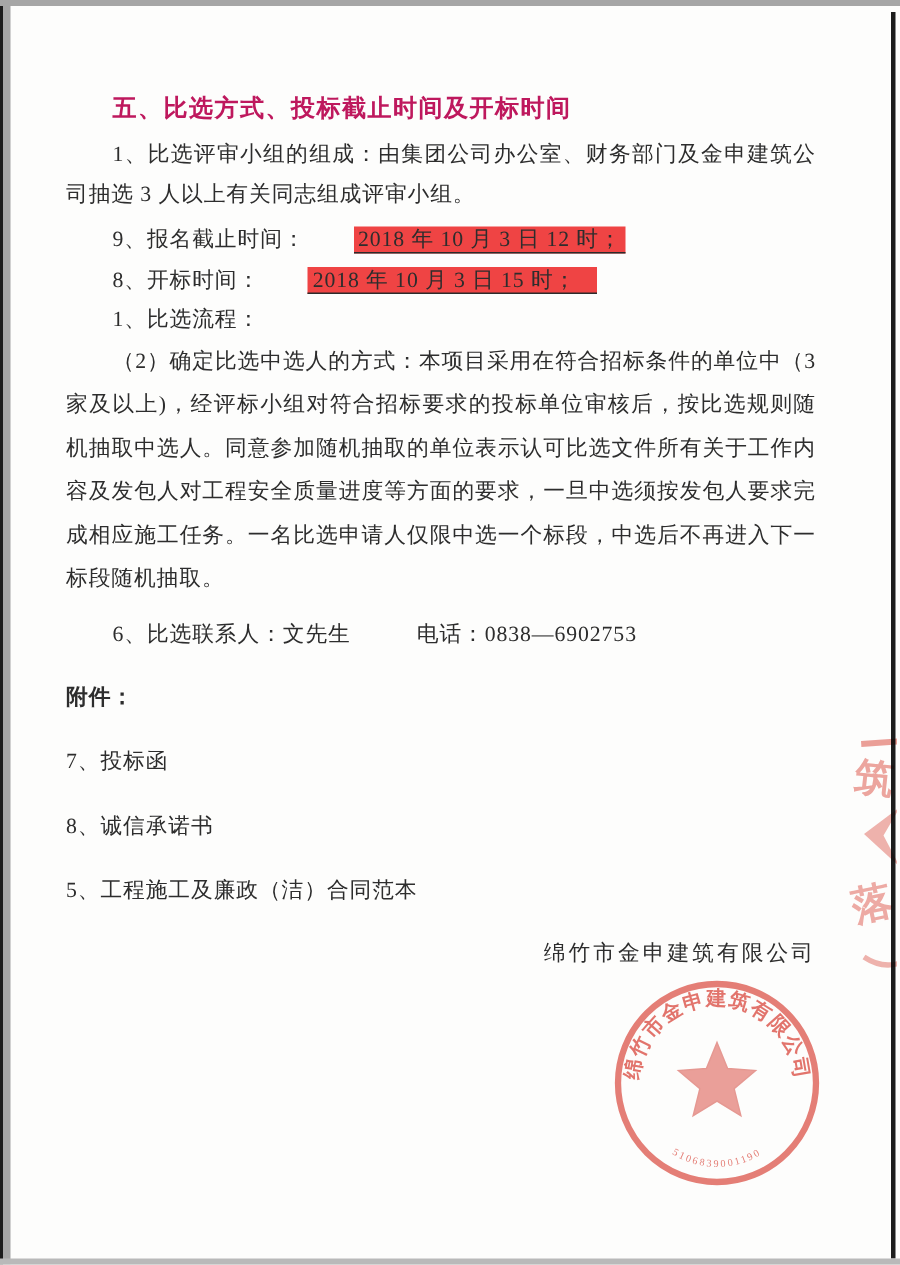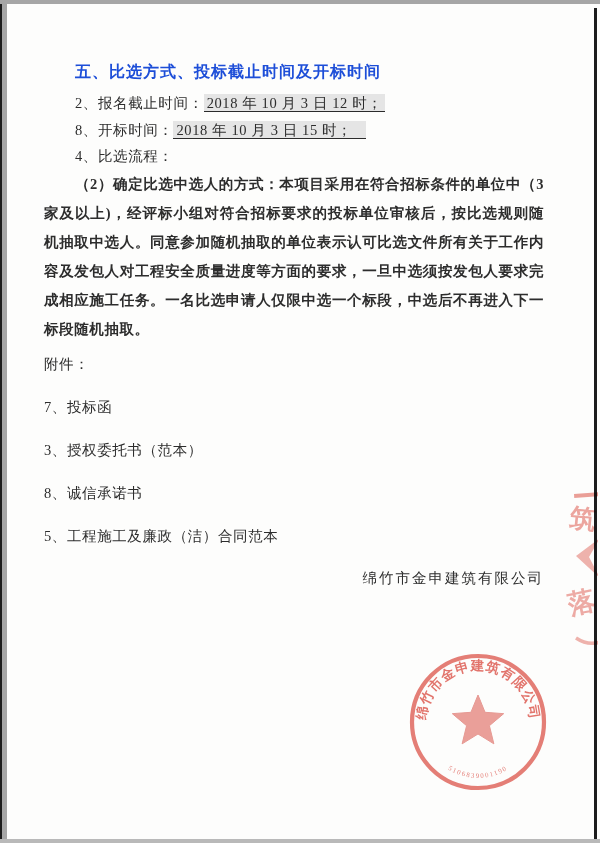--- a/index.html
+++ b/index.html
@@ -17,36 +17,37 @@
   .edge-left-black{position:absolute;left:0;top:4px;width:2px;height:839px;background:#1c1c1c;}
   .edge-left-gray{position:absolute;left:2px;top:4px;width:5px;height:839px;background:#a6a6a6;}
   .edge-right-black{position:absolute;left:594px;top:8px;width:3px;height:831px;background:#1c1c1c;}
   .edge-bottom{position:absolute;left:0;top:839px;width:600px;height:4px;background:#b9b9b9;}
 
   .content{
     position:absolute;left:44px;top:62px;width:500px;
     color:#2d2d2d;font-size:14.5px;letter-spacing:0.6px;
   }
   .title{
-    font-weight:bold;color:#1d4ed8;font-size:16px;letter-spacing:1px;
+    font-weight:bold;color:#be185d;font-size:16px;letter-spacing:1px;
     padding-left:31px;margin:0 0 7px 0;
   }
   .p{margin:0;text-align:justify;line-height:26.5px;text-indent:31px;}
   .p.first-block{margin-top:2px;}
   .line{margin:0;line-height:26.5px;padding-left:31px;}
   .items-2345{margin-top:4px;}
-  .p.flow2{line-height:29px;font-weight:bold;}
+  .p.flow2{line-height:29px;}
   .hl{
-    background:#e5e5e5;border-bottom:1.5px solid #2b2b2b;
+    background:#ef4444;border-bottom:1.5px solid #2b2b2b;
     padding:1px 3px 0 3px;
+    margin-left:32px;
   }
   .hl.trail{padding-right:14px;}
   .contact-line{margin-top:9px;padding-left:31px;line-height:26.5px;}
   .contact-gap{display:inline-block;width:44px;}
-  .att-heading{margin-top:6px;line-height:28.5px;}
+  .att-heading{margin-top:6px;line-height:28.5px;font-weight:bold;}
   .att-item{line-height:28.5px;}
   .sign-company{margin-top:4px;text-align:right;line-height:26.5px;letter-spacing:2px;}
 
   
   .seal{
     position:absolute;left:403px;top:647px;width:150px;height:150px;
     mix-blend-mode:multiply;opacity:0.88;pointer-events:none;
   }
   
   .edge-seal{
@@ -62,34 +63,35 @@
   <div class="edge-top"></div>
   <div class="edge-left-black"></div>
   <div class="edge-left-gray"></div>
   <div class="edge-right-black"></div>
   <div class="edge-bottom"></div>
 
   <div class="content">
 
     <p class="title">五、比选方式、投标截止时间及开标时间</p>
 
+    <p class="p first-block">1、比选评审小组的组成：由集团公司办公室、财务部门及金申建筑公司抽选 3 人以上有关同志组成评审小组。</p>
 
     <div class="items-2345">
-      <p class="line"><span>2、报名截止时间：</span><span class="hl">2018 年 10 月 3 日 12 时；</span></p>
+      <p class="line"><span>9、报名截止时间：</span><span class="hl">2018 年 10 月 3 日 12 时；</span></p>
       <p class="line"><span>8、开标时间：</span><span class="hl trail">2018 年 10 月 3 日 15 时；</span></p>
-      <p class="line">4、比选流程：</p>
+      <p class="line">1、比选流程：</p>
     </div>
 
 
     <p class="p flow2">（2）确定比选中选人的方式：本项目采用在符合招标条件的单位中（3家及以上)，经评标小组对符合招标要求的投标单位审核后，按比选规则随机抽取中选人。同意参加随机抽取的单位表示认可比选文件所有关于工作内容及发包人对工程安全质量进度等方面的要求，一旦中选须按发包人要求完成相应施工任务。一名比选申请人仅限中选一个标段，中选后不再进入下一标段随机抽取。</p>
 
+    <p class="contact-line"><span>6、比选联系人：文先生</span><span class="contact-gap"></span><span>电话：0838—6902753</span></p>
 
     <p class="att-heading">附件：</p>
     <p class="att-item">7、投标函</p>
-    <p class="att-item">3、授权委托书（范本）</p>
     <p class="att-item">8、诚信承诺书</p>
     <p class="att-item">5、工程施工及廉政（洁）合同范本</p>
 
     <p class="sign-company">绵竹市金申建筑有限公司</p>
 
   </div>
 
   <svg class="seal" viewBox="0 0 150 150">
     <defs>
       <path id="arcTop" d="M 23.2 70.5 A 52 52 0 0 1 126.8 70.5"></path>

